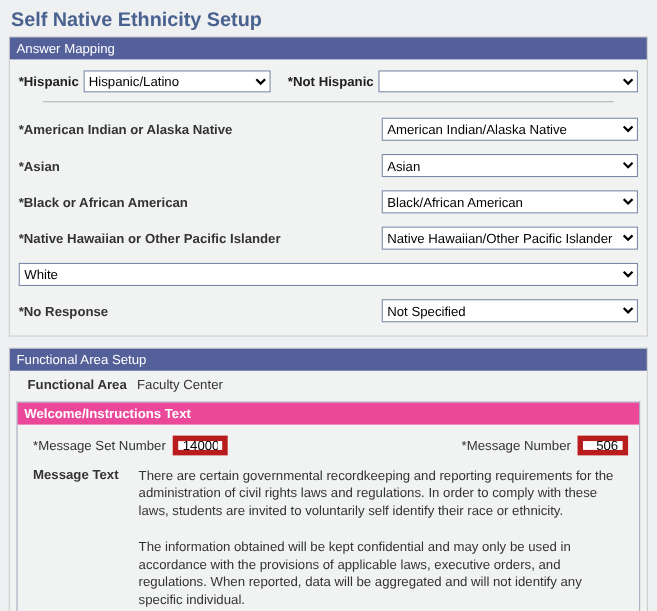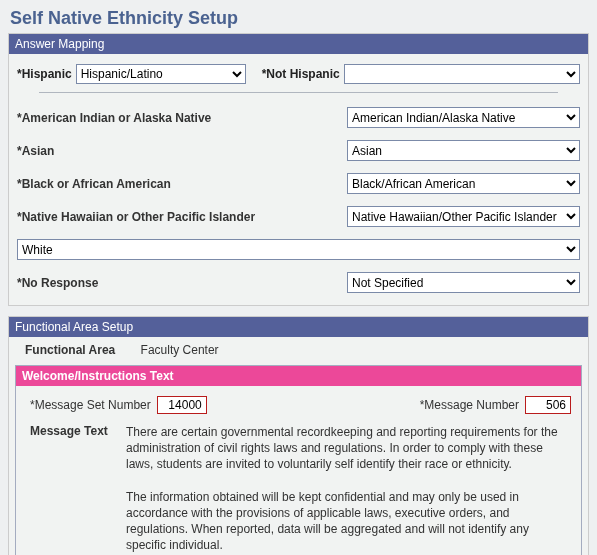--- a/index.html
+++ b/index.html
@@ -68,21 +68,21 @@
     font-size: 12px;
     background: #fff;
     border: 1px solid #7b8aa8;
   }
   .fa-row {
     padding: 6px 8px 8px 16px;
     font-size: 12px;
   }
   .fa-row .fa-label {
     font-weight: bold;
-    margin-right: 22px;
+    margin-right: 6px;
   }
   .subpanel {
     margin: 0 6px 6px 6px;
     border: 1px solid #a4acc0;
   }
   .subpanel-header {
     background: #ec4899;
     color: #fff;
     font-weight: bold;
     padding: 3px 6px;
@@ -94,21 +94,21 @@
     padding: 10px 10px 6px 14px;
     gap: 6px;
   }
   .msg-numbers .numlabel {
     font-weight: normal;
     font-size: 12px;
   }
   input.numbox {
     height: 18px;
     font-size: 12px;
-    border: 1px solid #b91c1c;
+    border: 5px solid #b91c1c;
     padding: 1px 4px;
     text-align: right;
     background: #fff;
   }
   .msg-text-block {
     display: flex;
     padding: 4px 10px 10px 14px;
     gap: 8px;
   }
   .msg-text-label {

